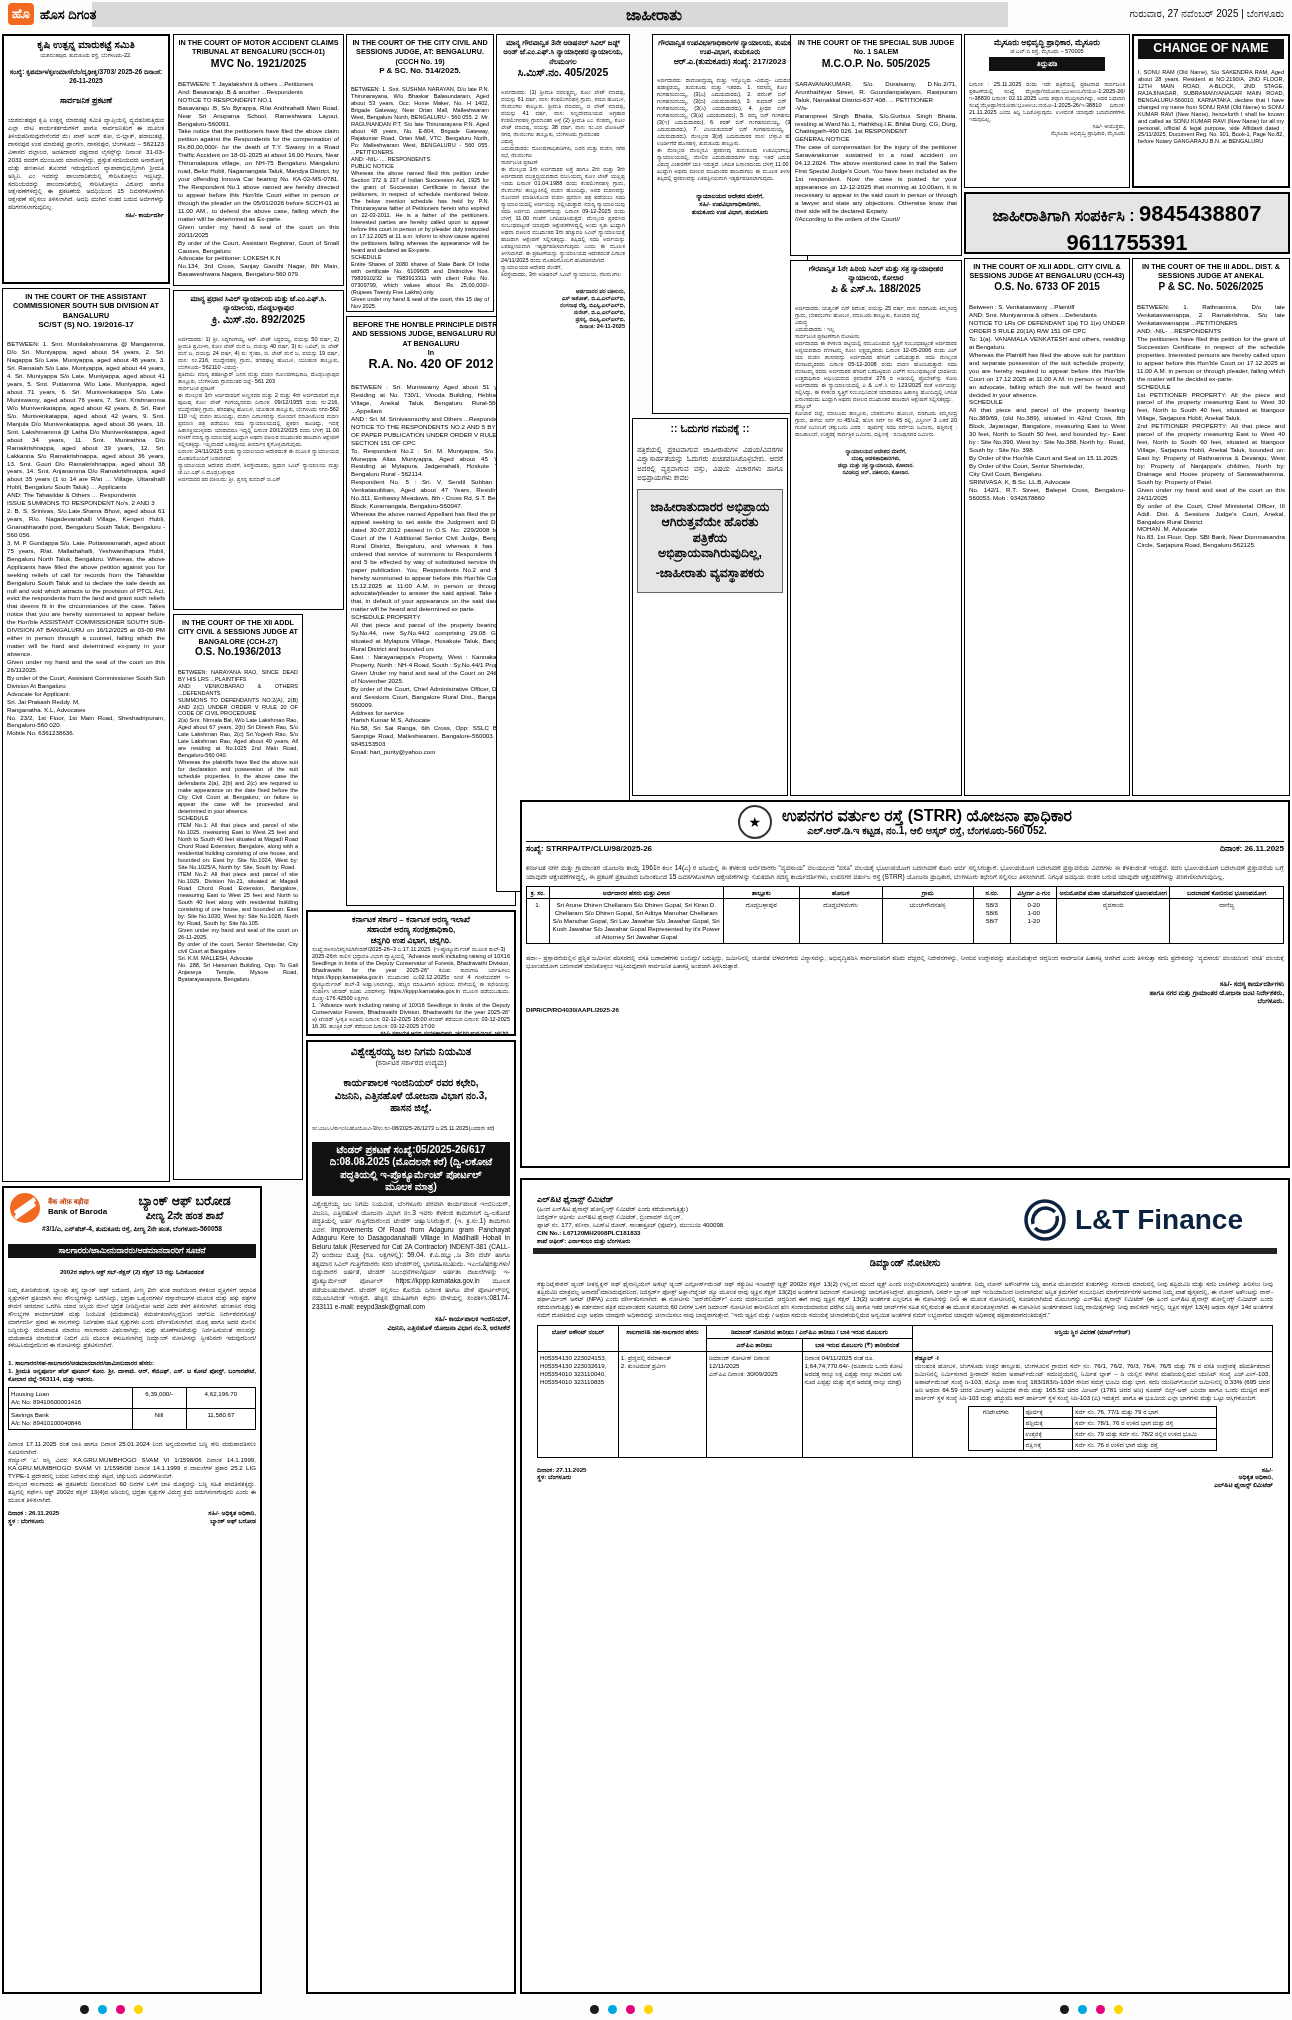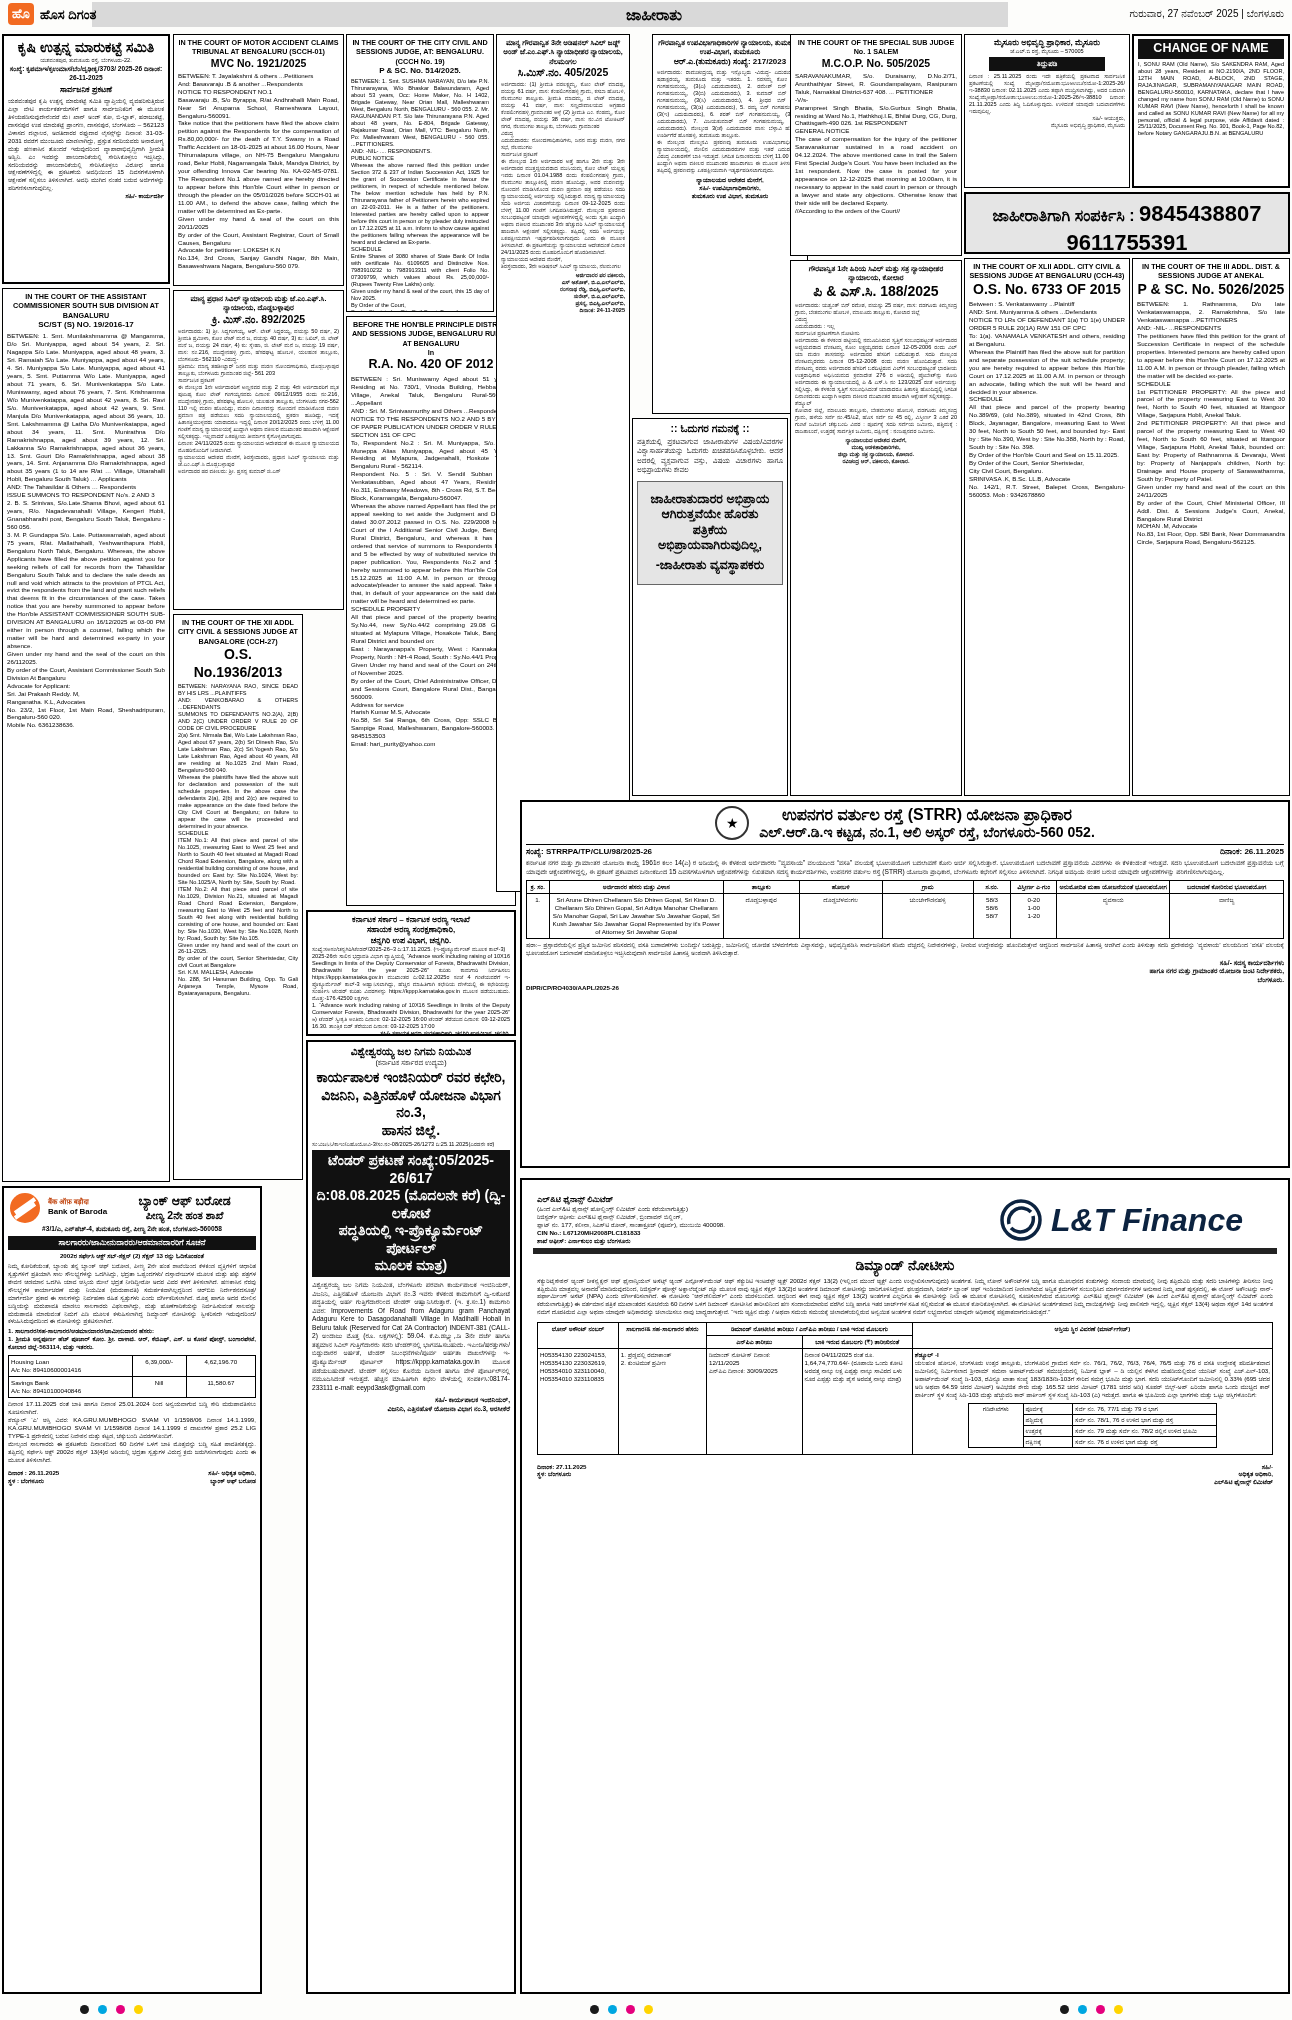--- a/index.html
+++ b/index.html
@@ -10,27 +10,27 @@
   .b{font-weight:700}
   .ct{text-align:center}
   .rt{text-align:right}
   .bd{text-align:justify;white-space:pre-line}
   .pre{white-space:pre-line}
   .f55{font-size:5.6px;line-height:1.25}
   .f6{font-size:6.2px;line-height:1.28}
   .f65{font-size:6.6px;line-height:1.3}
   .f7{font-size:7.2px;line-height:1.3}
   .f8{font-size:8px;line-height:1.3}
-  .f9{font-size:14px;line-height:1.25}
+  .f9{font-size:10px;line-height:1.25}
   .f10{font-size:10.5px;line-height:1.25}
   .f12{font-size:12.5px;line-height:1.25}
   .f16{font-size:16px;line-height:1.2}
   .f22{font-size:22px;line-height:1.3}
   .gap4{margin-top:4px}
-  .gap2{margin-top:2px}
+  .gap2{margin-top:10px}
   
   #mast{position:absolute;left:0;top:0;width:1292px;height:30px}
   #mastband{position:absolute;left:92px;top:2px;width:916px;height:25px;background:#d9d9d9}
   #mastlogo{position:absolute;left:8px;top:3px;width:26px;height:22px;background:#f26a21;
             border-radius:4px;color:#fff;font-weight:700;font-size:13px;text-align:center;line-height:22px}
   #mastname{position:absolute;left:40px;top:7px;font-weight:700;font-size:13px}
   #mastsec{position:absolute;left:8px;width:100%;top:6px;text-align:center;font-weight:700;font-size:15px}
   #mastdate{position:absolute;right:8px;top:8px;font-size:10px}
   
   .grybox{background:#e5e5e5}
@@ -416,21 +416,21 @@
       <div>ಪ್ಲಾಟ್ ನಂ. 177, ಕಲೀನಾ, ಸಿಎಸ್‌ಟಿ ರೋಡ್, ಸಾಂತಾಕ್ರೂಜ್ (ಪೂರ್ವ), ಮುಂಬಯಿ 400098.</div>
       <div class="b">CIN No.: L67120MH2008PLC181833</div>
       <div class="b">ಶಾಖೆ ಆಫೀಸ್: ಎರ್ನಾಕುಲಂ ಮತ್ತು ಬೆಂಗಳೂರು</div>
     </span>
     <span style="display:flex;align-items:center;gap:8px;margin-right:30px">
       <svg width="44" height="44" viewBox="0 0 44 44">
         <circle cx="22" cy="22" r="19" fill="none" stroke="#0c2340" stroke-width="3.5"></circle>
         <path d="M10 26 A13 13 0 0 1 32 14" fill="none" stroke="#0c2340" stroke-width="3.5"></path>
         <path d="M34 18 A13 13 0 0 1 12 30" fill="none" stroke="#0c2340" stroke-width="3.5"></path>
       </svg>
-      <span class="b lntnavy" style="font-size:32px;font-style:italic">L&amp;T Finance</span>
+      <span class="b lntnavy" style="font-size:28px;">L&amp;T Finance</span>
     </span>
   </div>
   <div class="sep" style="border-top:6px solid #222"></div>
   <div class="ct b f9">ಡಿಮ್ಯಾಂಡ್ ನೋಟೀಸು</div>
   <div class="bd gap2">ಸೆಕ್ಯುರಿಟೈಸೇಶನ್ ಆ್ಯಂಡ್ ರೀಕನ್ಸ್ಟ್ರಕ್ಷನ್ ಆಫ್ ಫೈನಾನ್ಶಿಯಲ್ ಅಸೆಟ್ಸ್ ಆ್ಯಂಡ್ ಎನ್ಫೋರ್ಸ್‌ಮೆಂಟ್ ಆಫ್ ಸೆಕ್ಯುರಿಟಿ ಇಂಟರೆಸ್ಟ್ ಆ್ಯಕ್ಟ್ 2002ರ ಸೆಕ್ಷನ್ 13(2) (ಇಲ್ಲಿಂದ ಮುಂದೆ ಆ್ಯಕ್ಟ್ ಎಂದು ಉಲ್ಲೇಖಿಸಲಾಗುವುದು) ಅಂತರ್ಗತ. ನಿಮ್ಮ ಲೋನ್ ಅಕೌಂಟ್‌ಗಳ ಬಡ್ಡಿ ಹಾಗೂ ಮೂಲಧನದ ಕಂತುಗಳನ್ನು ಸಂದಾಯ ಮಾಡುವಲ್ಲಿ ನೀವು ತಪ್ಪಿರುವಿರಿ ಮತ್ತು ಸದರಿ ಬಾಕಿಗಳನ್ನು ತೀರಿಸಲು ನೀವು ತಪ್ಪಿರುವಿರಿ ಮಾತ್ರವಲ್ಲ ಅನಾದರ ಮಾಡಿರುವುದರಿಂದ, ರಿಜಿಸ್ಟರ್ಡ್ ಪೋಸ್ಟ್ ಅಕ್ನಾಲೆಜ್ಮೆಂಟ್ ಡ್ಯೂ ಮೂಲಕ ನಾವು ಆ್ಯಕ್ಟಿನ ಸೆಕ್ಷನ್ 13(2)ರ ಅಂತರ್ಗತ ಡಿಮಾಂಡ್ ನೋಟೀಸನ್ನು ಜಾರಿಗೊಳಿಸಿದ್ದೇವೆ. ಫಲಪ್ರದವಾಗಿ, ರಿಸರ್ವ್ ಬ್ಯಾಂಕ್ ಆಫ್ ಇಂಡಿಯಾದಿಂದ ನೀಡಲಾಗಿರುವ ಅನ್ವಿತ ಕ್ರಮಗಳಿಗೆ ಸಂಬಂಧಿಸಿದ ಮಾರ್ಗದರ್ಶನಗಳ ಅನುಸಾರ ನಿಮ್ಮ ಖಾತೆ ಪುಸ್ತಕದಲ್ಲಿ, ಈ ಲೋನ್ ಅಕೌಂಟನ್ನು ನಾನ್-ಪರ್ಫಾರ್ಮಿಂಗ್ ಅಸೆಟ್ (NPA) ಎಂದು ವರ್ಗೀಕರಿಸಲಾಗಿದೆ. ಈ ನೋಟೀಸು “ಆನ್‌ಡೆಲಿವರ್ಡ್” ಎಂದು ಮರಳಿಬಂದಿದೆ. ಆದ್ದರಿಂದ ಈಗ ನಾವು ಆ್ಯಕ್ಟಿನ ಸೆಕ್ಷನ್ 13(2) ಅಂತರ್ಗತ ಎಲ್ಲರಿಗೂ ಈ ನೋಟೀಸನ್ನು ನೀಡಿ ಈ ಮೂಲಕ ನೋಟೀಸಿನಲ್ಲಿ ಸೂಚಿಸಲಾಗಿರುವ ಮೊಬಲಗನ್ನು ಎಲ್&amp;ಟಿ ಫೈನಾನ್ಸ್ ಲಿಮಿಟೆಡ್ (ಈ ಹಿಂದೆ ಎಲ್&amp;ಟಿ ಫೈನಾನ್ಸ್ ಹೋಲ್ಡಿಂಗ್ಸ್ ಲಿಮಿಟೆಡ್ ಎಂದು ಕರೆಯಲಾಗುತ್ತಿತ್ತು) ಈ ವರ್ತಮಾನ ಪತ್ರಿಕೆ ಮುಖಾಂತರದ ಸೂಚನೆಯ 60 ದಿನಗಳ ಒಳಗೆ ಡಿಮಾಂಡ್ ನೋಟೀಸಿನ ತಾರೀಖಿನಿಂದ ಹಣ ಸಂದಾಯಮಾಡುವ ವರೆಗಿನ ಬಡ್ಡಿ ಹಾಗೂ ಇತರ ಚಾರ್ಜ್‌ಗಳ ಸಹಿತ ಸಲ್ಲಿಸುವಂತೆ ಈ ಮೂಲಕ ಕೋರಿಕೊಳ್ಳಲಾಗಿದೆ. ಈ ನೋಟೀಸಿನ ಅಂತರ್ಗತವಾದ ನಿಮ್ಮ ದಾಯಿತ್ವಗಳನ್ನು ನೀವು ಪಾಲಿಸದೇ ಇದ್ದಲ್ಲಿ, ಆ್ಯಕ್ಟಿನ ಸೆಕ್ಷನ್ 13(4) ಅಥವಾ ಸೆಕ್ಷನ್ 14ರ ಅಂತರ್ಗತ ನಮಗೆ ದೊರಕಿರುವ ಎಲ್ಲಾ ಅಥವಾ ಯಾವುದೇ ಅಧಿಕಾರವನ್ನು ಚಲಾಯಿಸಲು ನಾವು ಬಾಧ್ಯರಾಗುತ್ತೇವೆ. “ಇದು ಆ್ಯಕ್ಟಿನ ಮತ್ತು / ಅಥವಾ ಸಮಯ ಸಮಯಕ್ಕೆ ಚಲಾವಣೆಯಲ್ಲಿರುವ ಅನ್ವಯಿತ ಅಂತರ್ಗತ ನಮಗೆ ಲಭ್ಯವಾಗುವ ಯಾವುದೇ ಅಧಿಕಾರಕ್ಕೆ ಪಕ್ಷಪಾತವಾಗದಂತಿರುತ್ತದೆ.”</div>
   <table class="tb f6" style="margin-top:6px">
     <tbody>
         <tr>
       <th rowspan="2" style="width:11%">ಲೋನ್ ಅಕೌಂಟ್ ನಂಬರ್</th>
       <th rowspan="2" style="width:12%">ಸಾಲಗಾರ/&amp; ಸಹ-ಸಾಲಗಾರರ ಹೆಸರು</th>

